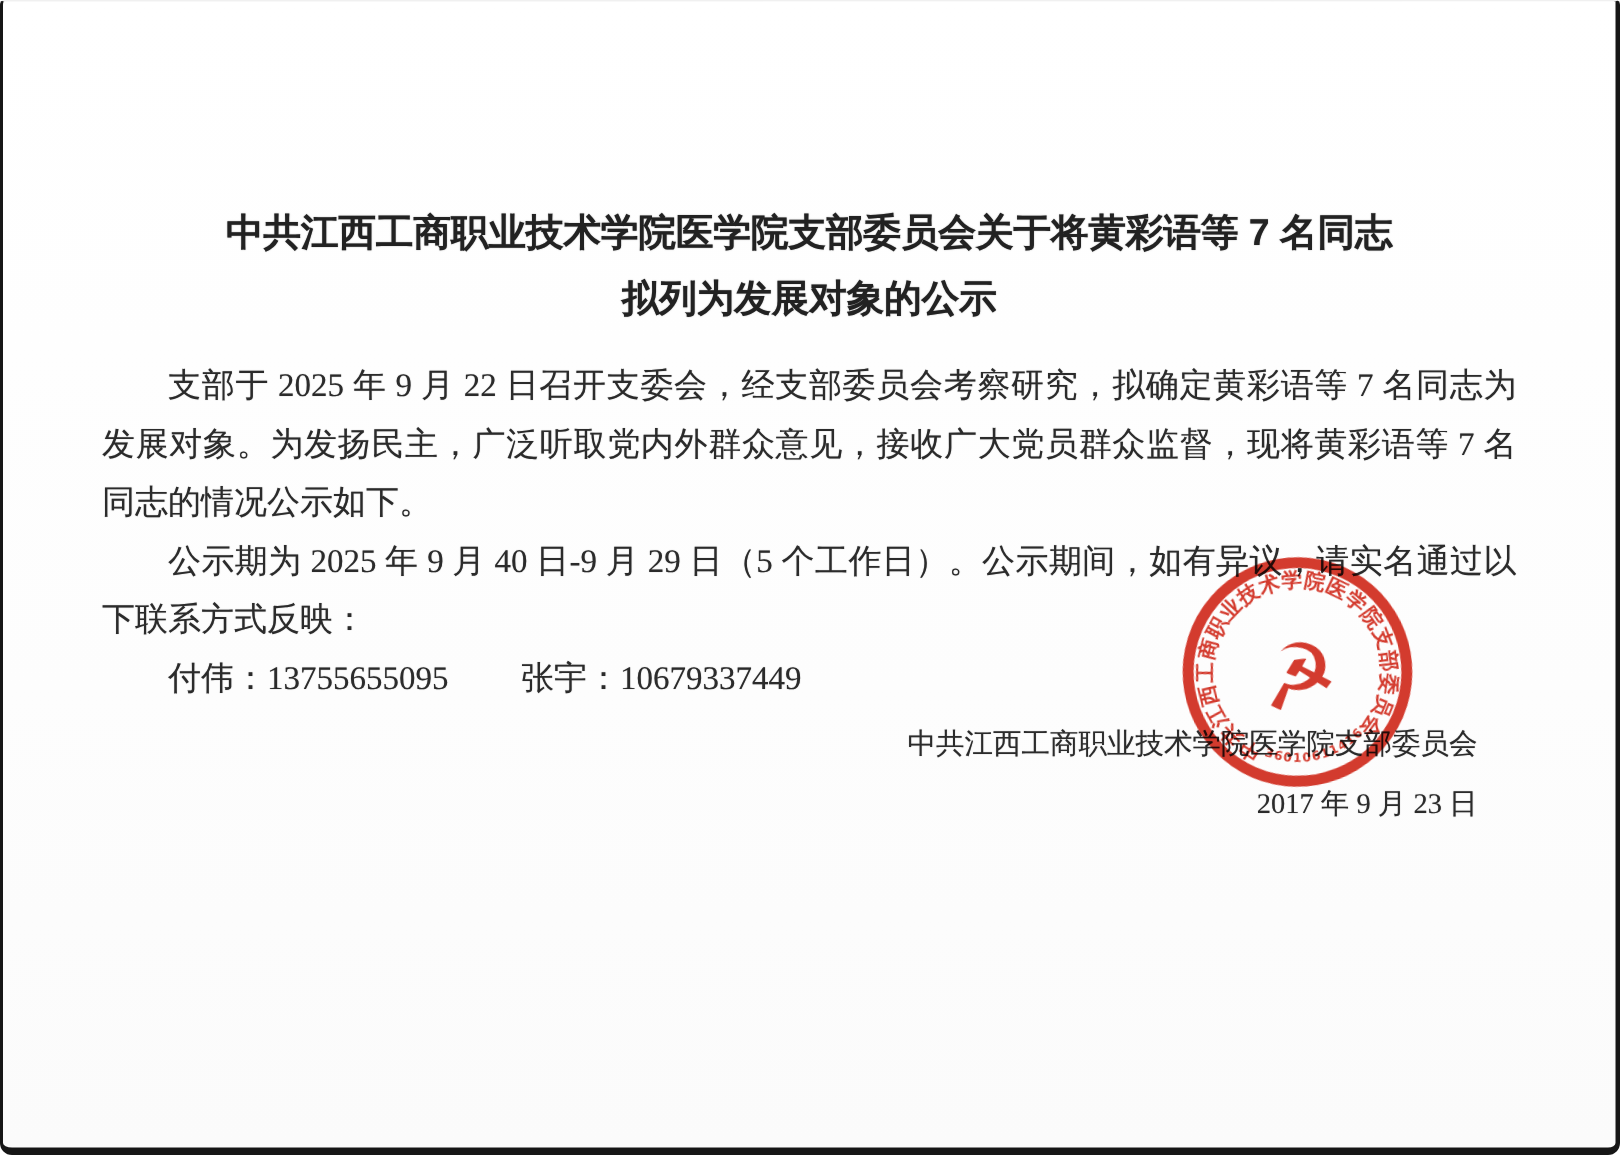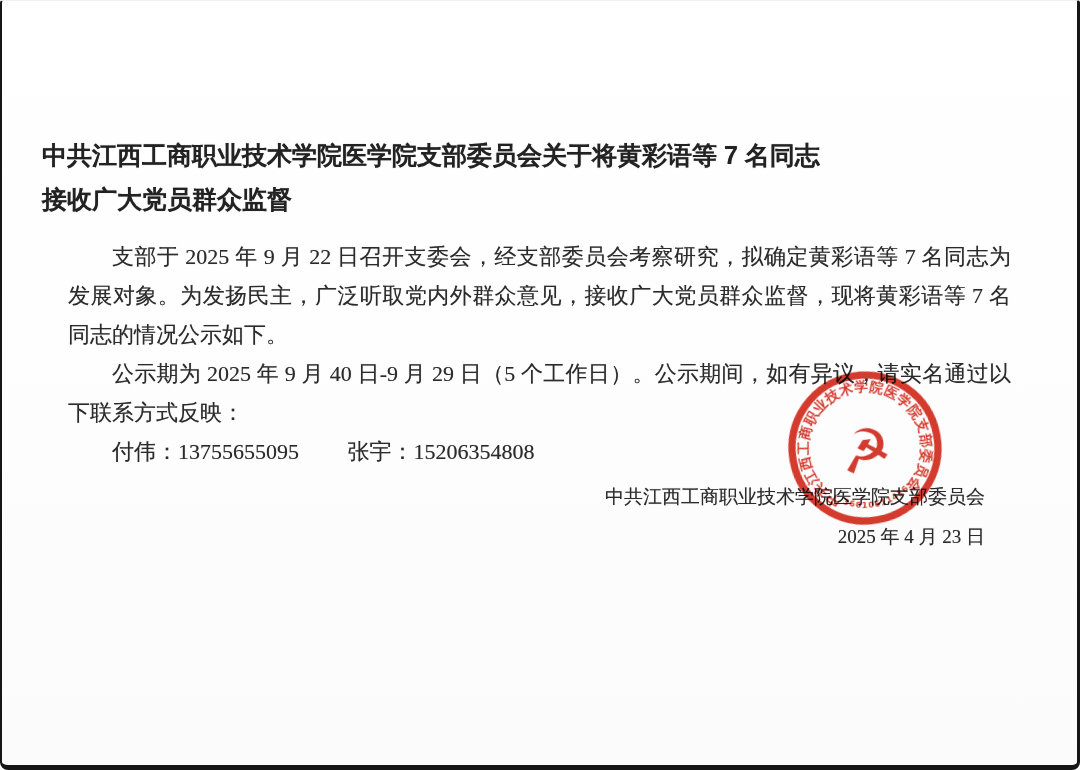--- a/index.html
+++ b/index.html
@@ -17,20 +17,21 @@
     border-right: 3px solid #161616;
     border-bottom: 5px solid #161616;
     border-top: 1px solid #f0f0f0;
     border-radius: 3px 3px 8px 8px;
     overflow: hidden;
     font-family: "Liberation Serif", "DejaVu Serif", serif;
     color: #2d2d2d;
   }
   .doc-title {
     margin: 132px 40px 0 40px;
+    text-align: center;
     font-family: "Liberation Sans", "DejaVu Sans", sans-serif;
     font-weight: bold;
     font-size: 25px;
     line-height: 44px;
     color: #222222;
     text-shadow: 0 0 0.8px rgba(30,30,30,0.55);
   }
   .doc-title .tline { display: block; }
   .doc-body {
     margin: 16px 66px 0 66px;
@@ -88,32 +89,32 @@
     font-family: "DejaVu Sans", sans-serif;
   }
 </style>
 </head>
 <body>
 
 <div class="page">
 
   <h1 class="doc-title">
     <span class="tline">中共江西工商职业技术学院医学院支部委员会关于将黄彩语等 7 名同志</span>
-    <span class="tline">接收广大党员群众监督</span>
+    <span class="tline">拟列为发展对象的公示</span>
   </h1>
 
   <div class="doc-body">
     <p>支部于 2025 年 9 月 22 日召开支委会，经支部委员会考察研究，拟确定黄彩语等 7 名同志为发展对象。为发扬民主，广泛听取党内外群众意见，接收广大党员群众监督，现将黄彩语等 7 名同志的情况公示如下。</p>
     <p>公示期为 2025 年 9 月 40 日-9 月 29 日（5 个工作日）。公示期间，如有异议，请实名通过以下联系方式反映：</p>
-    <p><span>付伟：13755655095</span><span class="contact-second">张宇：15206354808</span></p>
+    <p><span>付伟：13755655095</span><span class="contact-second">张宇：10679337449</span></p>
   </div>
 
   <div class="sign-block">
     <div>中共江西工商职业技术学院医学院支部委员会</div>
-    <div>2025 年 4 月 23 日</div>
+    <div>2017 年 9 月 23 日</div>
   </div>
 
   <div class="seal">
     <svg viewBox="0 0 200 200" aria-hidden="true">
       <defs>
         <path id="sealTopArc" d="M 59.8 157.3 A 70 70 0 1 1 140.2 157.3" fill="none"></path>
         <path id="sealBottomArc" d="M 57.6 160.6 A 74 74 0 0 0 142.4 160.6" fill="none"></path>
       </defs>
       <circle class="ring" cx="100" cy="100" r="90" stroke-width="9"></circle>
       <text class="ring-text">

